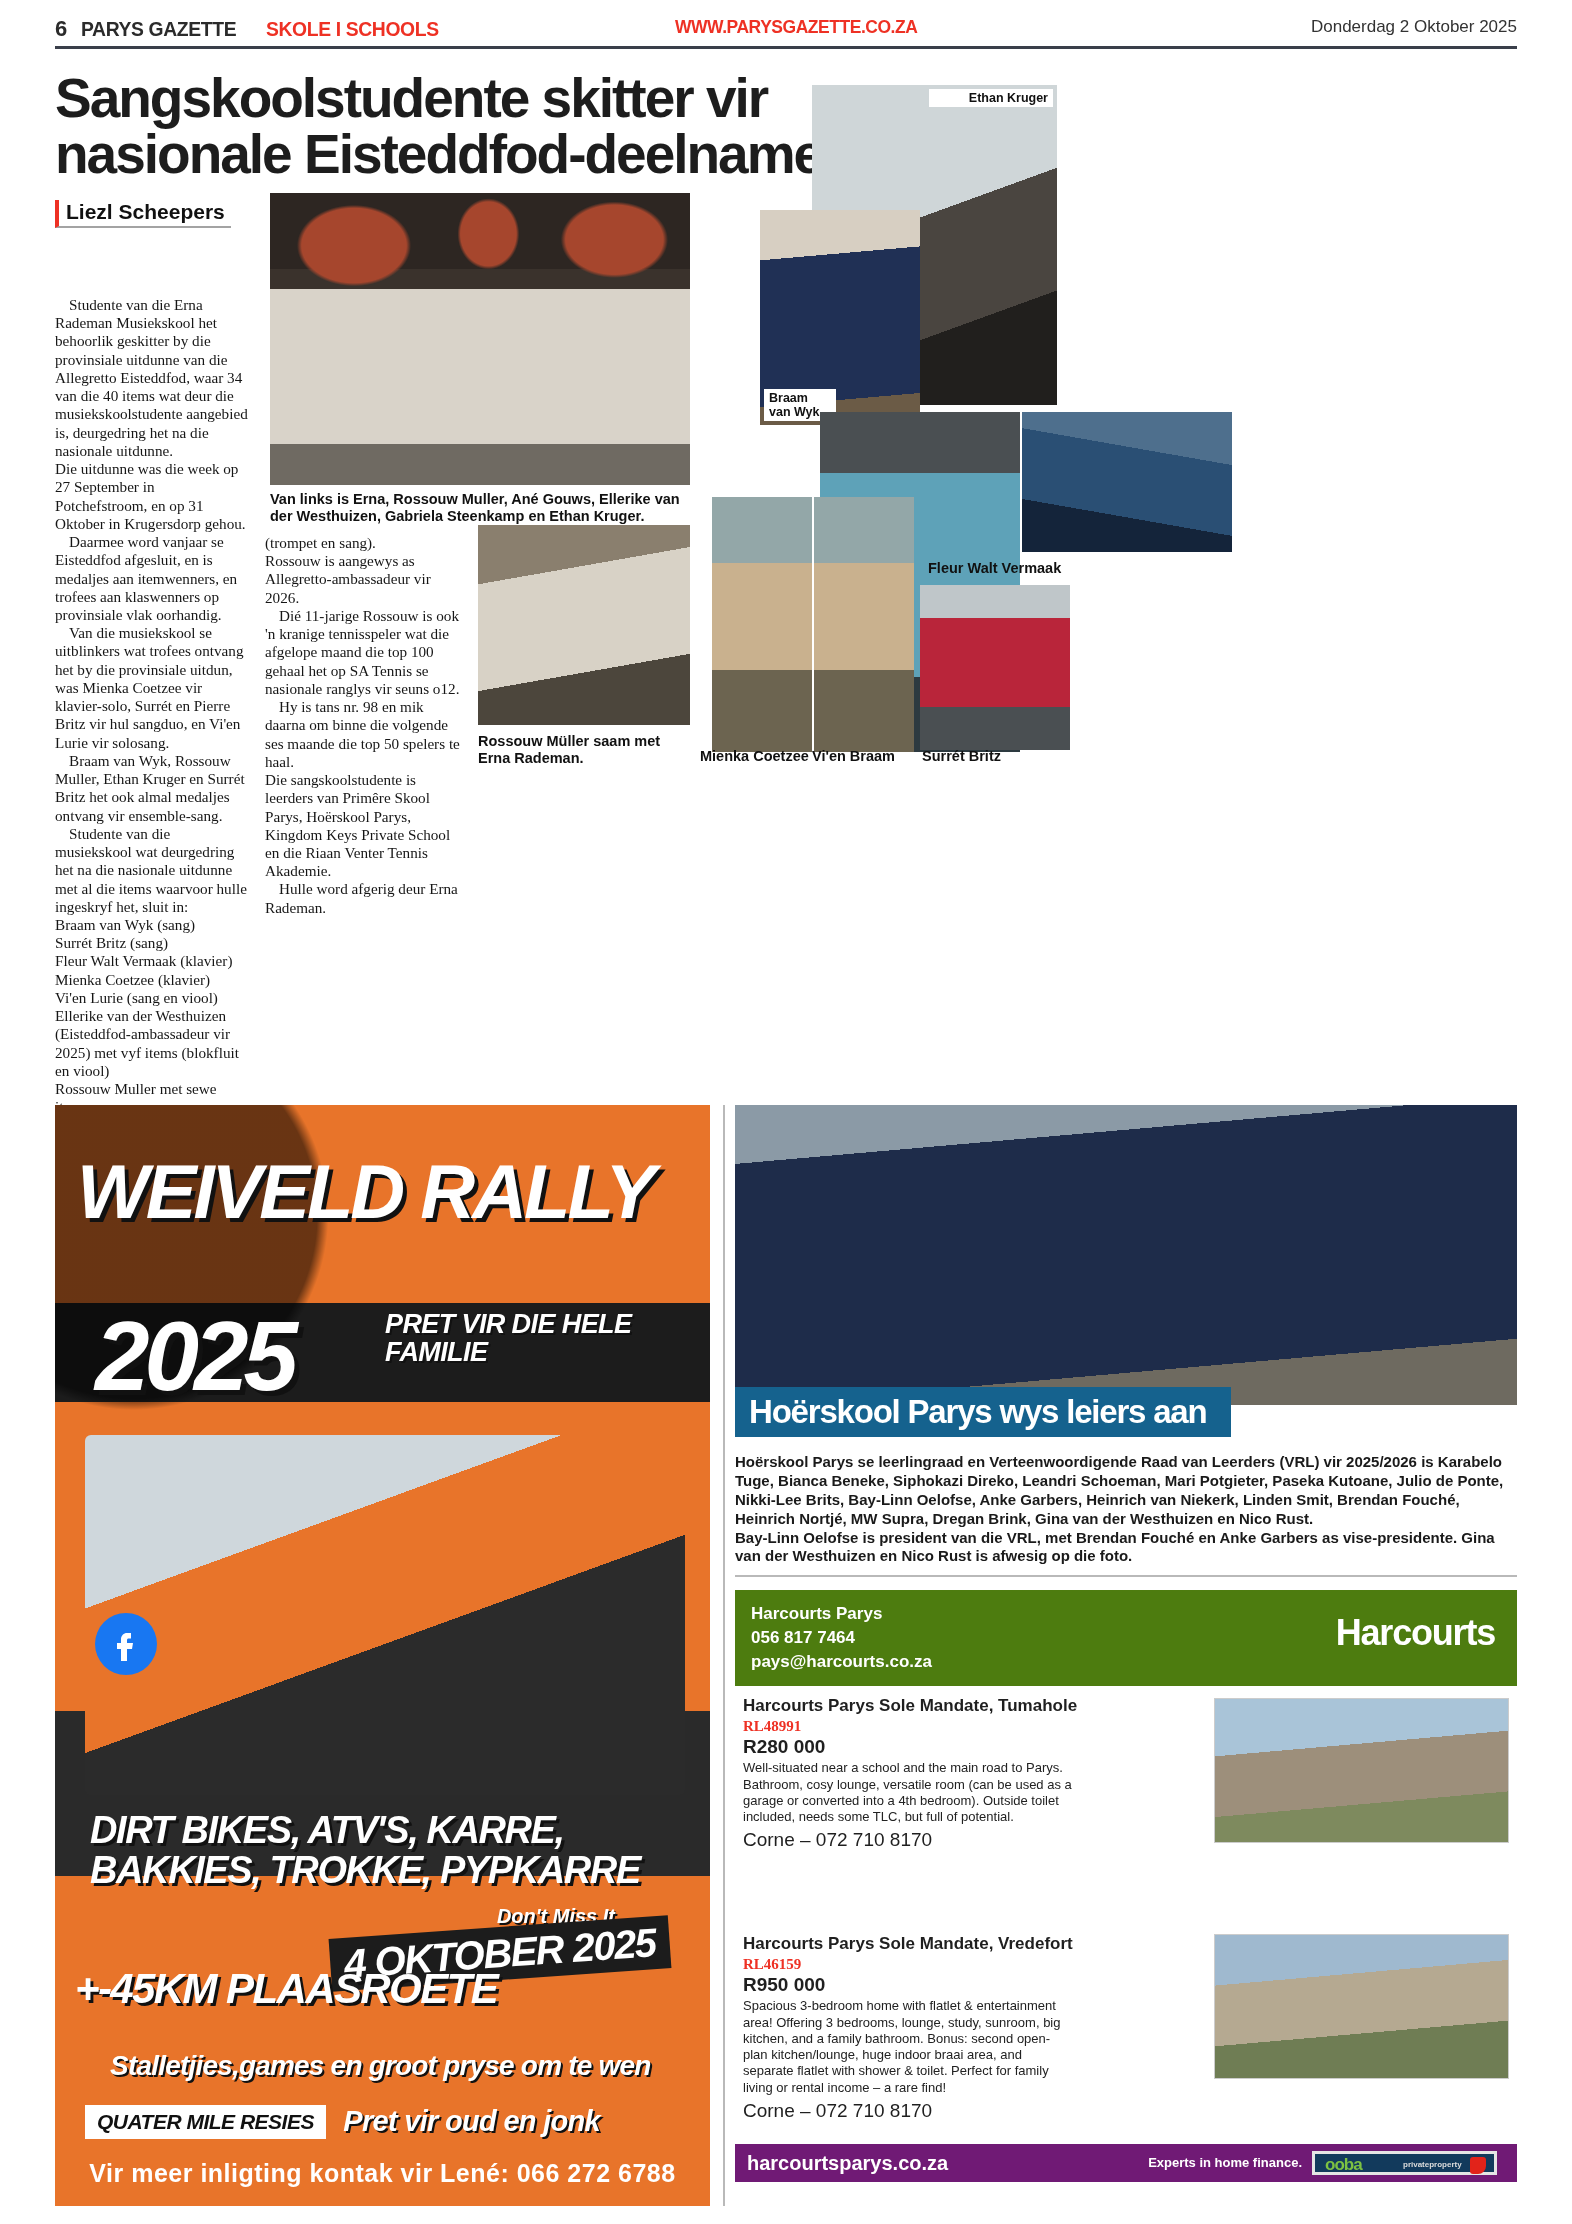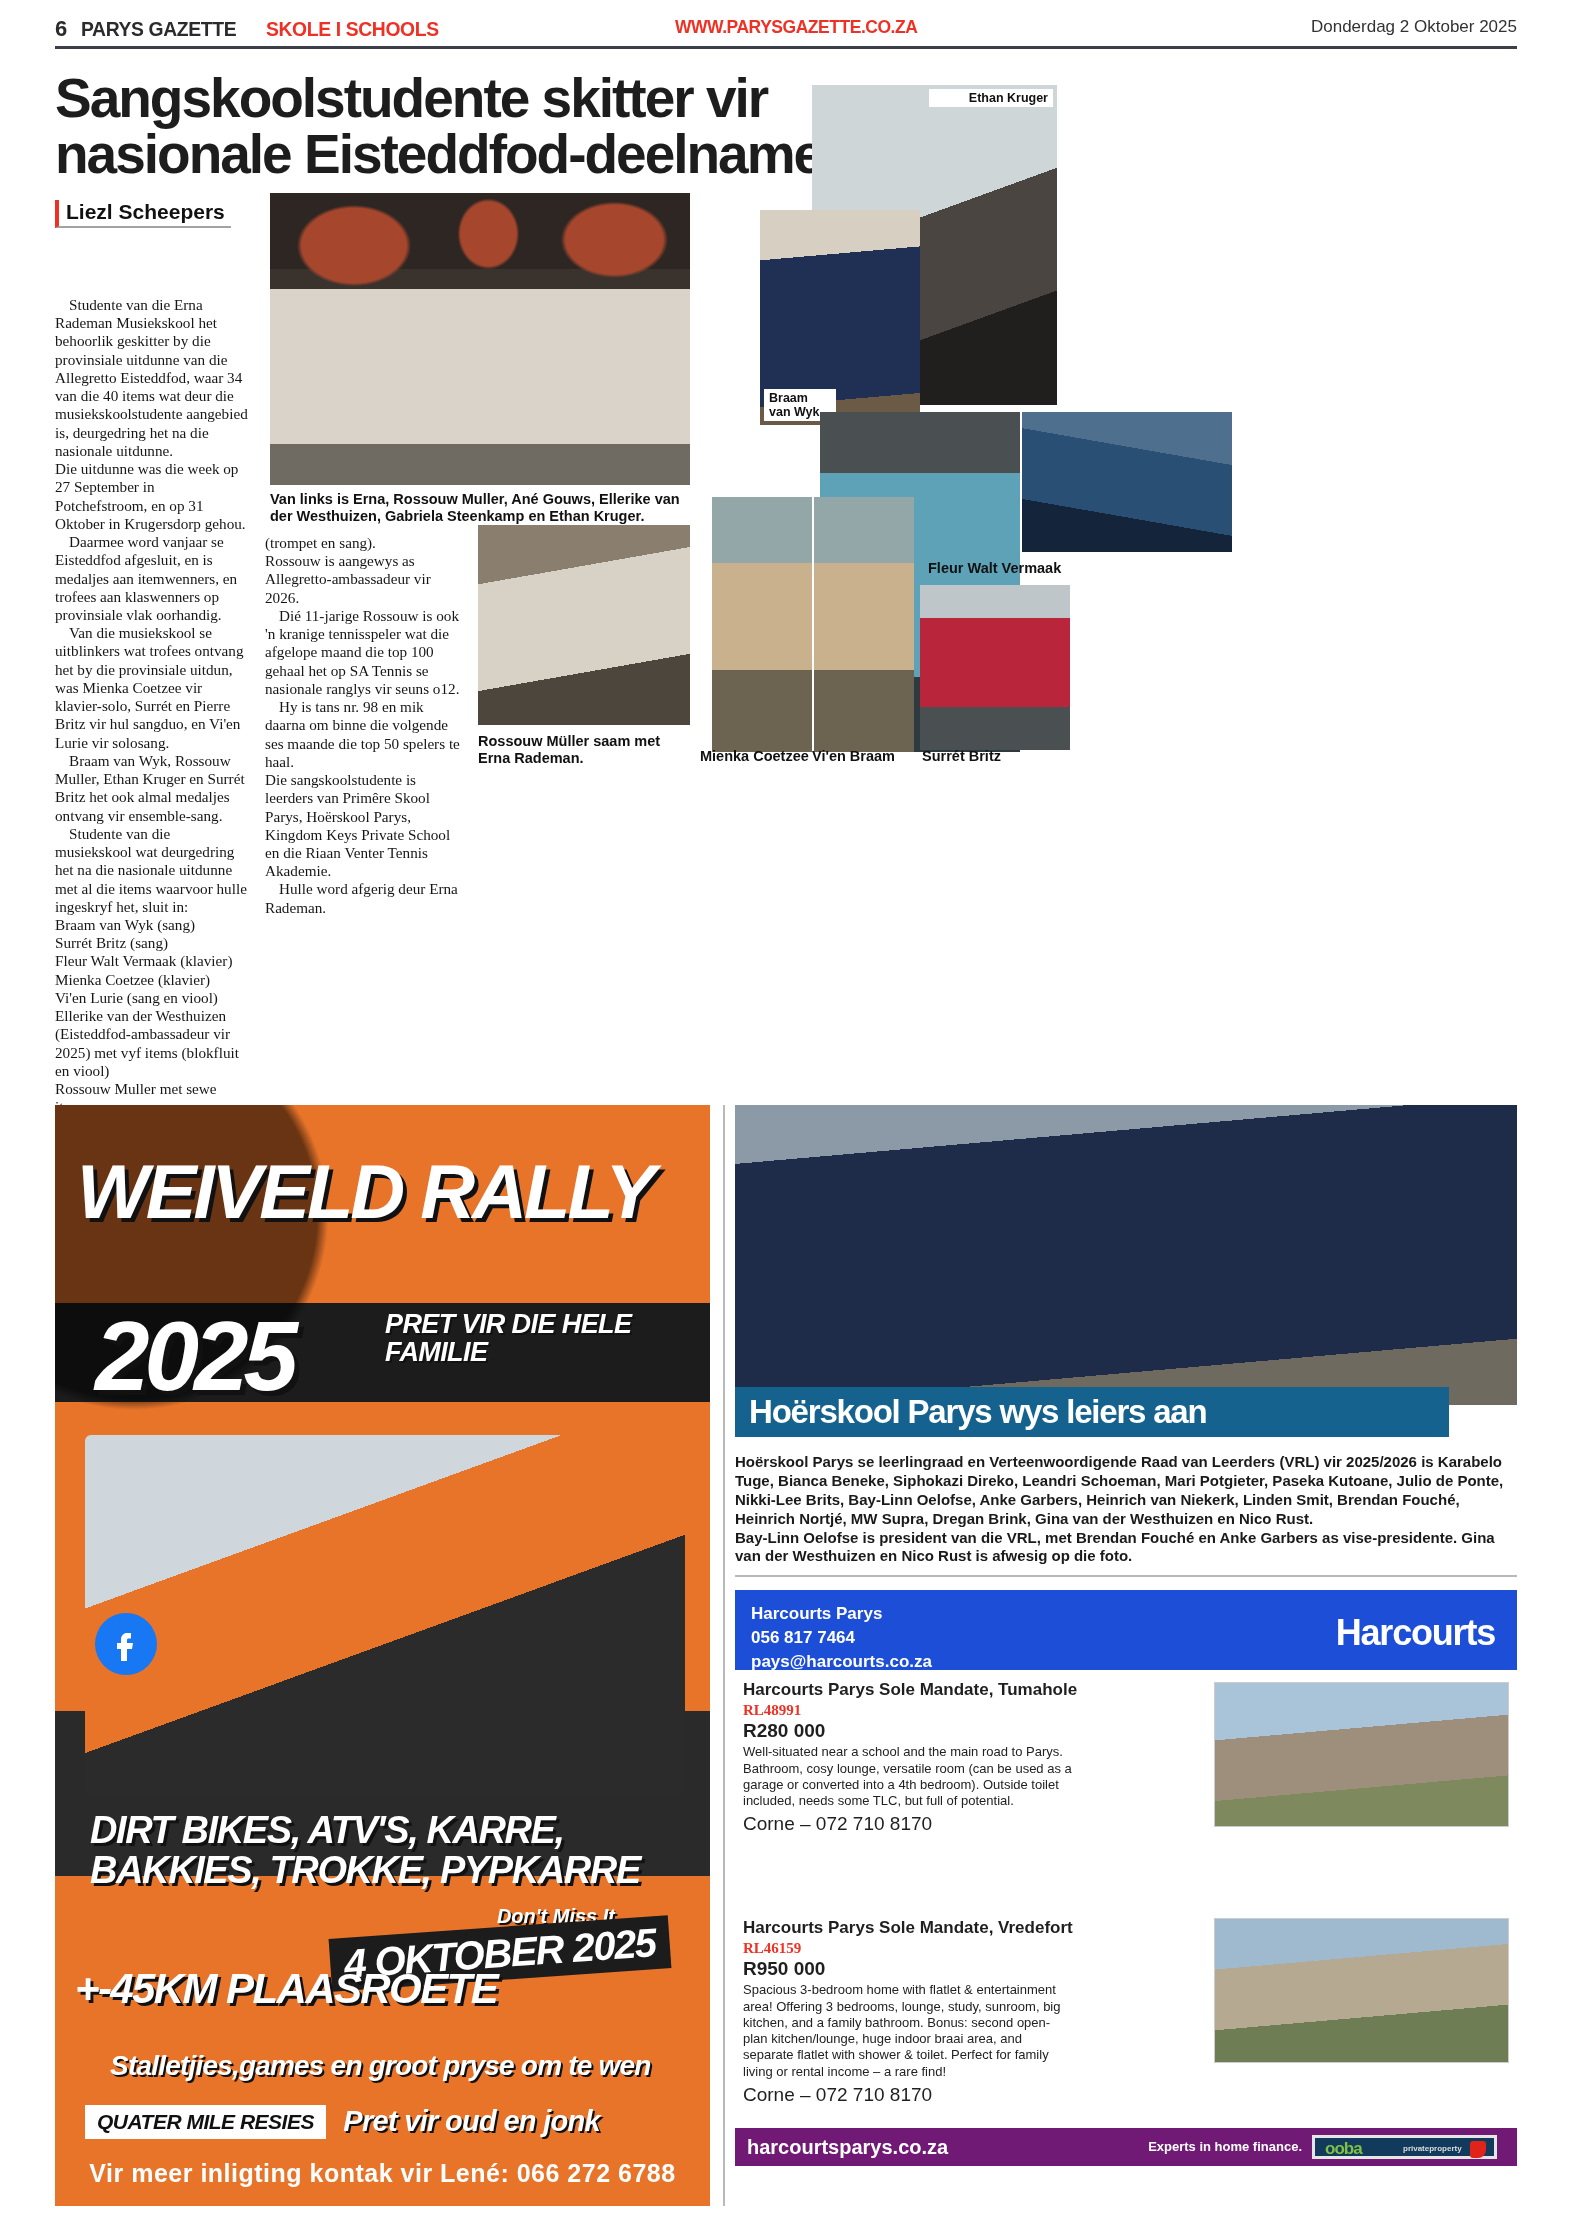--- a/index.html
+++ b/index.html
@@ -97,30 +97,30 @@
      font-style:italic; letter-spacing:-.7px; text-shadow:2px 2px 0 #111; }
   .rally-contact { position:absolute; left:0; right:0; bottom:18px; text-align:center; color:#fff;
      font-size:25px; font-weight:bold; letter-spacing:.5px; }
 
   
   .rcol { position:absolute; left:680px; top:0; right:0; bottom:0; }
   .vdiv { position:absolute; left:668px; top:0; bottom:0; width:2px; background:#b9b9b9; }
 
   .school-photo { position:absolute; left:0; top:0; right:0; height:300px;
      background:linear-gradient(175deg,#8b9aa6 0 16%,#1e2c4a 16% 82%,#6e6a60 82% 100%); }
-  .school-bar { position:absolute; left:0; top:282px; width:714px; height:50px; background:#15628e; }
+  .school-bar { position:absolute; left:0; top:282px; width:496px; height:50px; background:#15628e; }
   .school-bar span { color:#fff; font-size:33px; font-weight:bold; letter-spacing:-1.2px;
      padding-left:14px; line-height:50px; display:block; }
   .school-body { position:absolute; left:0; top:348px; right:0; font-size:15px; font-weight:bold;
      line-height:1.26; color:#1a1a1a; }
 
   .hr-div { position:absolute; left:0; right:0; height:2px; background:#b9b9b9; }
 
   .harc { position:absolute; left:0; right:0; top:485px; }
-  .harc-head { position:relative; height:80px; background:#1d4ed8; }
+  .harc-head { position:relative; height:96px; background:#4d7c0f; }
   .harc-head .ct { position:absolute; left:16px; top:12px; color:#fff; font-size:17px;
      font-weight:bold; line-height:1.42; }
   .harc-logo { position:absolute; right:22px; top:22px; color:#fff; font-size:36px;
      font-weight:bold; letter-spacing:-1.2px;text-align:center; }
   .listing { position:relative; padding:10px 0 0 8px; }
   .l-title { font-size:17px; font-weight:bold; line-height:1.2; color:#1f1f1f; }
   .l-ref { font-size:15px; font-weight:bold; color:#ee3124; margin-top:2px;font-family:Liberation Serif, serif; }
   .l-price { font-size:19px; font-weight:bold; margin-top:1px; color:#1f1f1f; }
   .l-desc { font-size:13px; line-height:1.25; margin-top:2px; color:#222; width:330px; }
   .l-agent { font-size:19px; margin-top:4px; color:#1f1f1f; }

